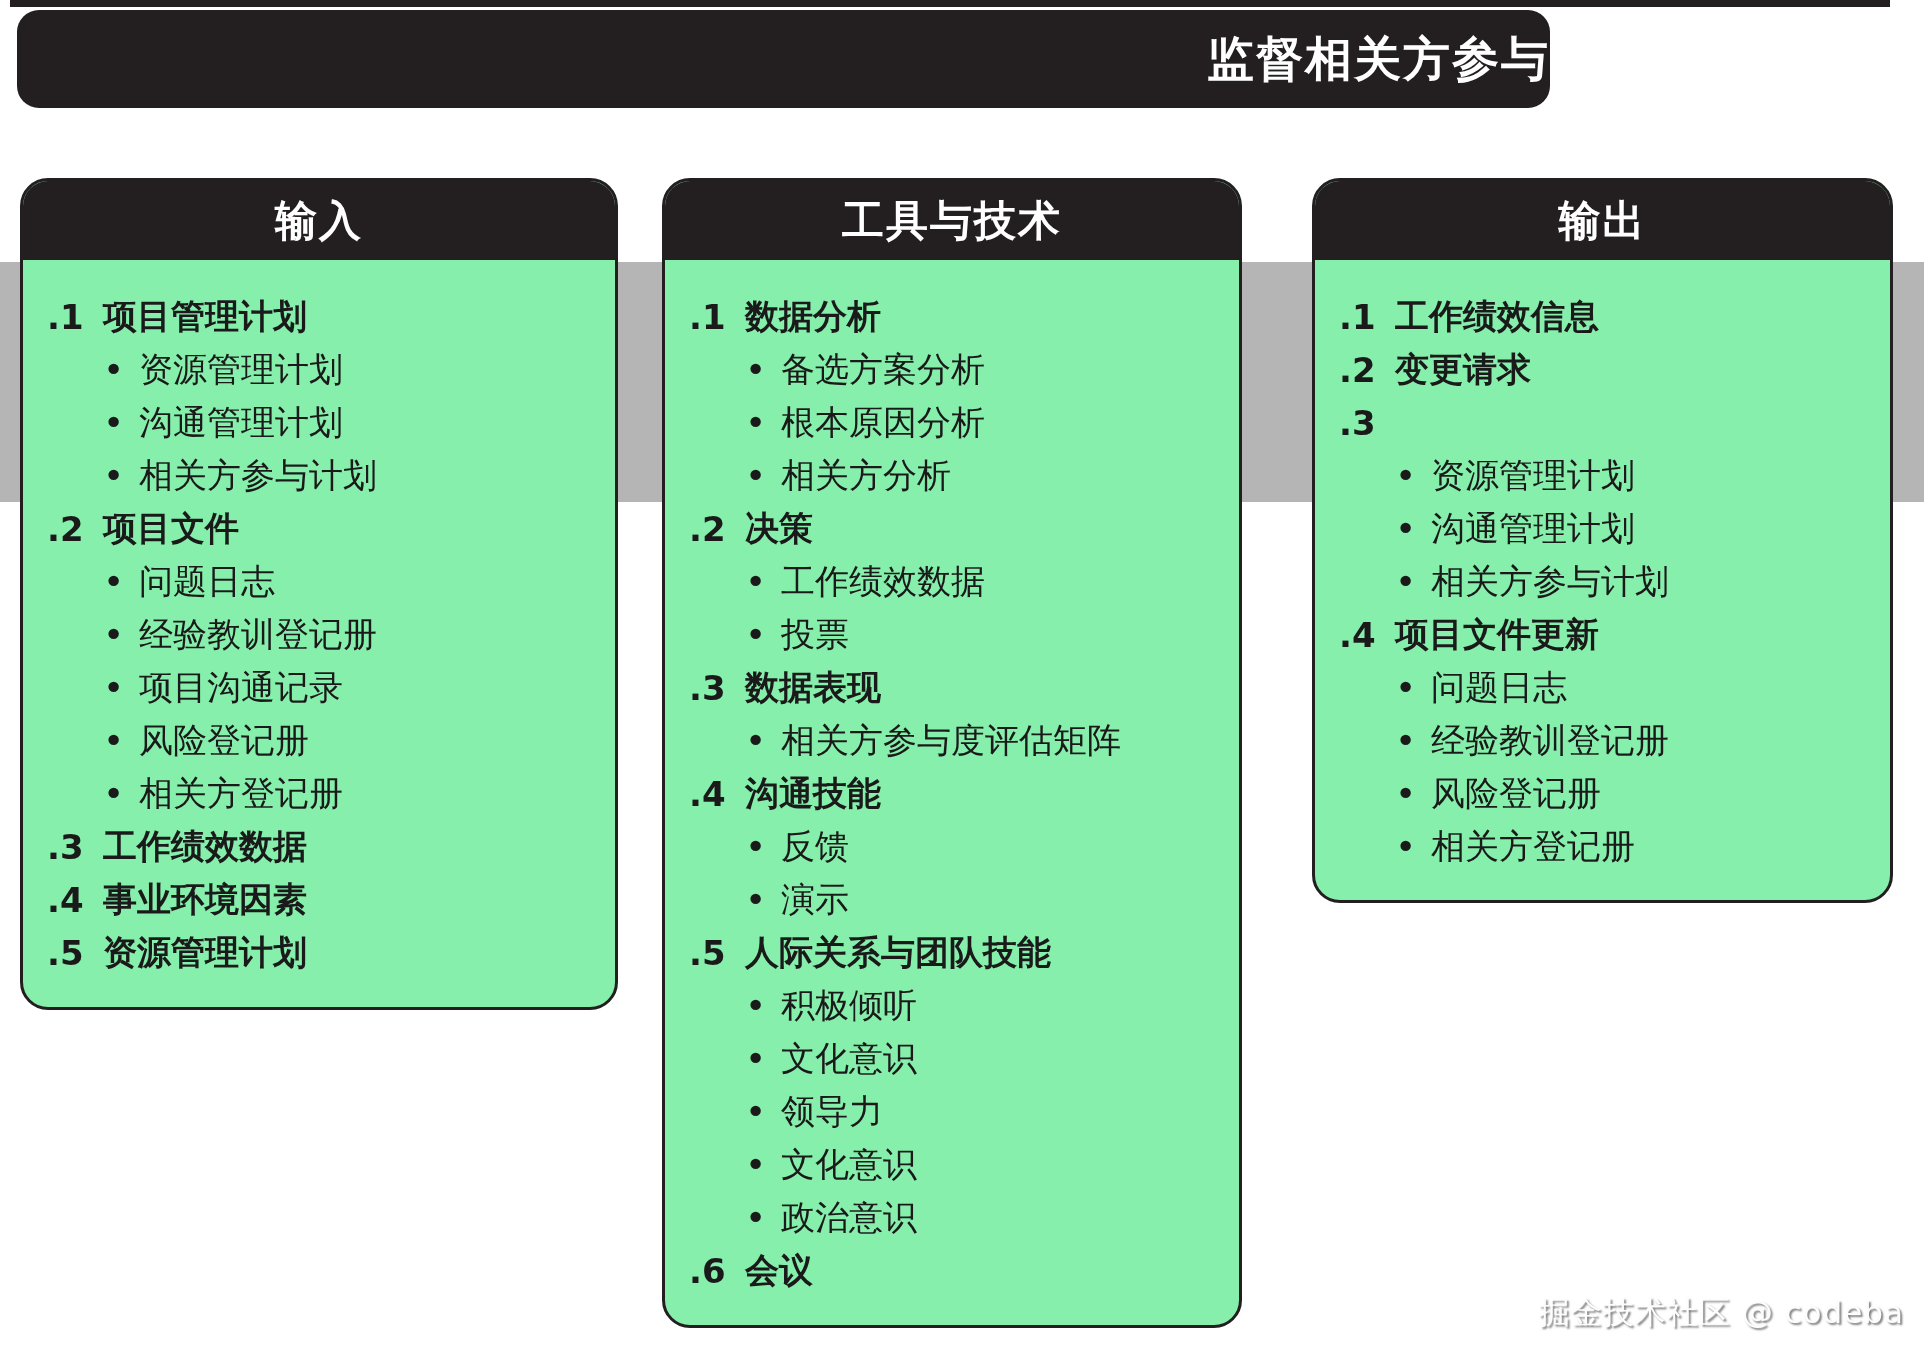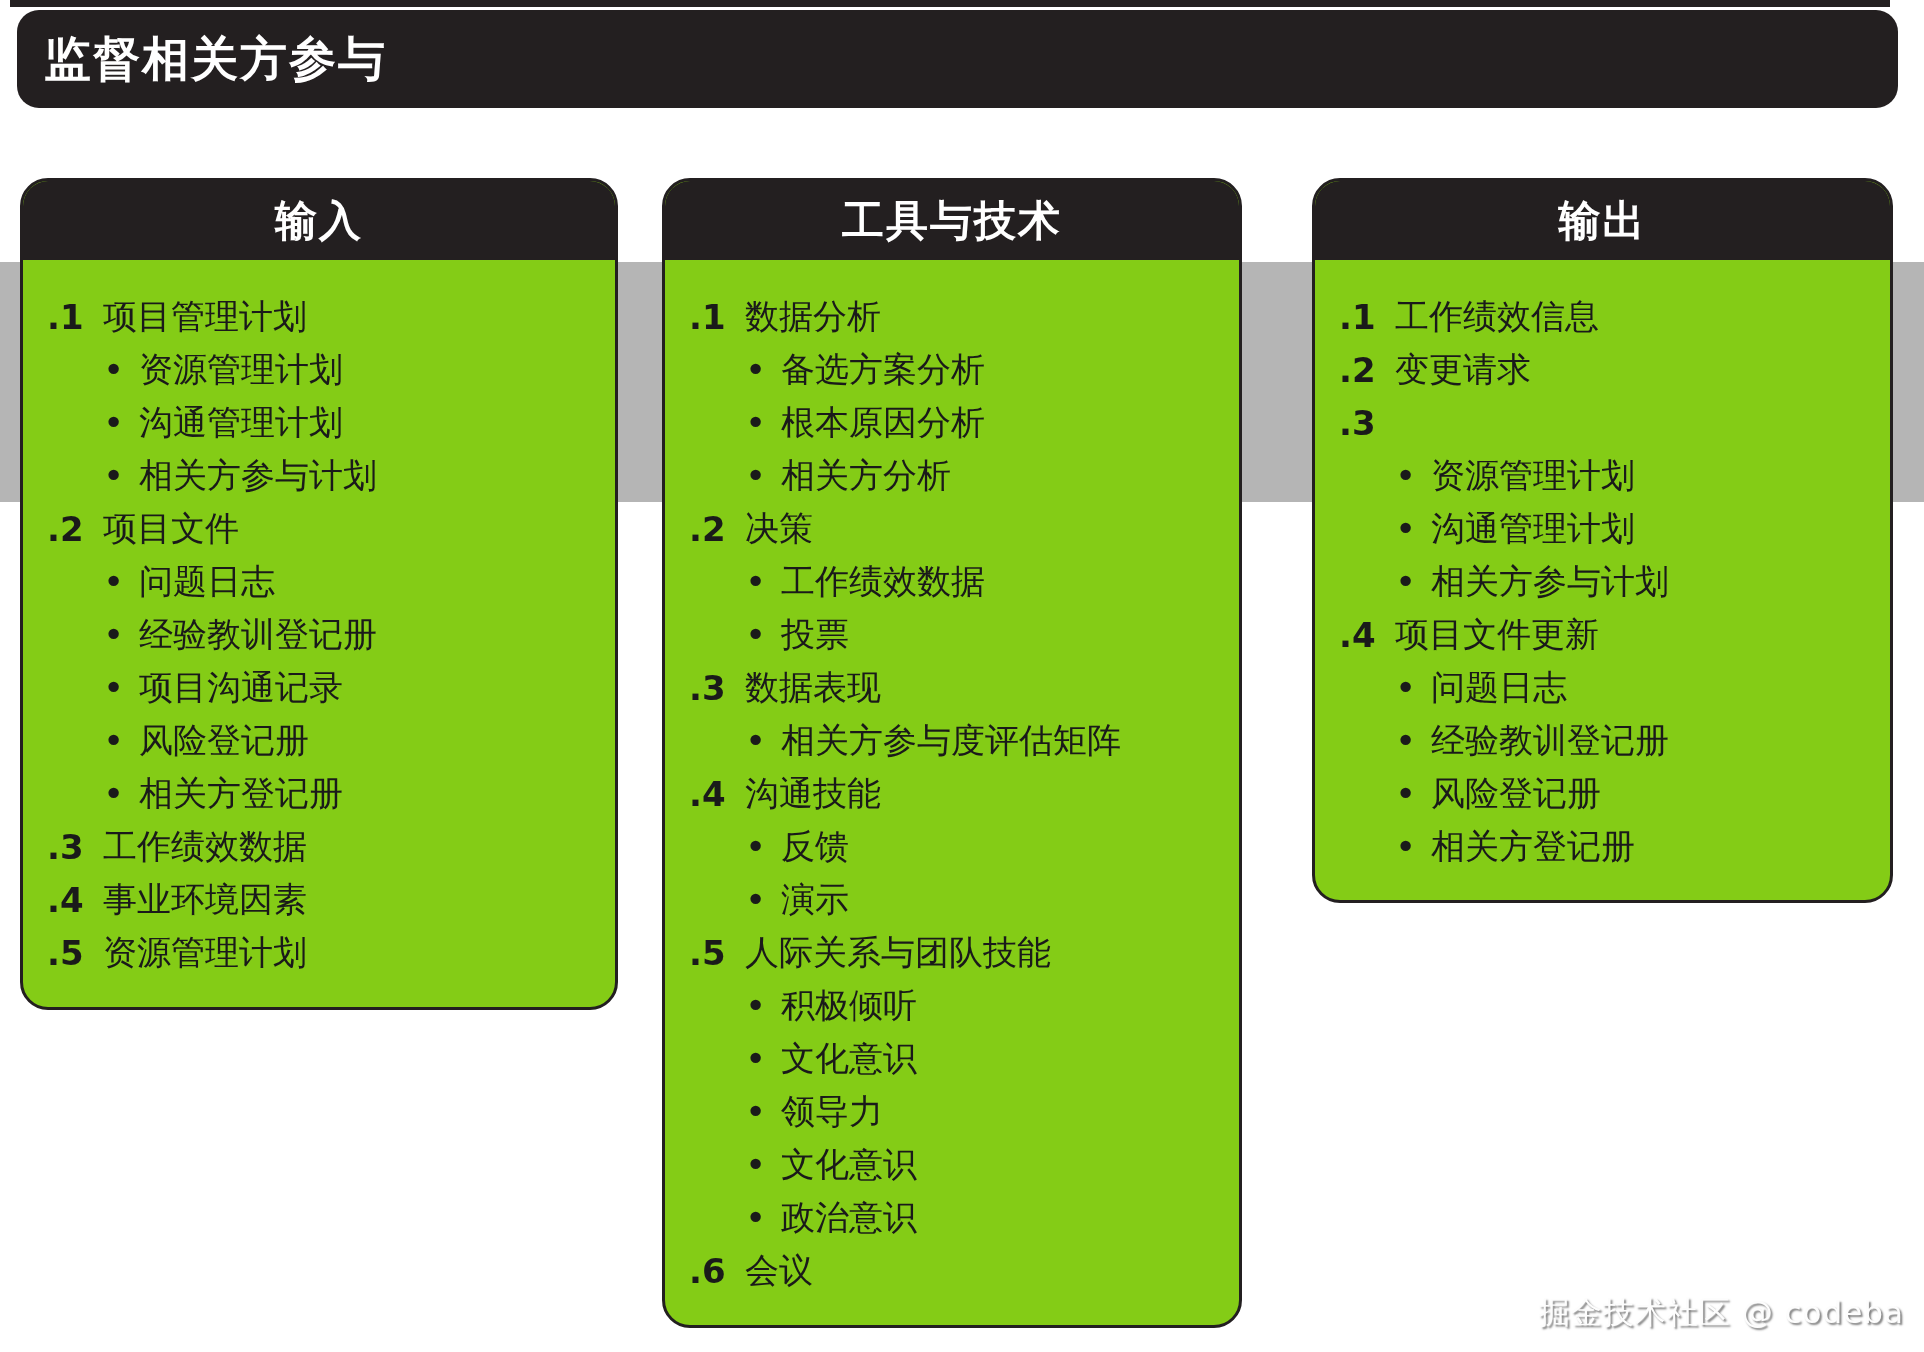--- a/index.html
+++ b/index.html
@@ -14,35 +14,35 @@
     position:relative;
     width:1924px; height:1352px;
     background:#ffffff;
     overflow:hidden;
   }
   .top-line{
     position:absolute; left:10px; top:0; width:1880px; height:7px;
     background:var(--ink);
   }
   .title-bar{
-    position:absolute; left:17px; top:10px; width:1881px; height:98px;
+    position:absolute; left:17px; top:10px; width:1533px; height:98px;
     background:var(--ink);
     border-radius:22px;
-    display:flex; align-items:center; justify-content:flex-start;padding-left:27px;
+    display:flex; align-items:center; justify-content:flex-end;padding-left:27px;
   }
   .title-bar span{
     color:#ffffff; font-size:47px; font-weight:700; letter-spacing:2px;
   }
   .gray-band{
     position:absolute; left:0; top:262px; width:1924px; height:240px;
     background:var(--band);
   }
   .box{
     position:absolute; top:178px;
-    background:#84cc16;
+    background:#86efac;
     border:3px solid var(--ink);
     border-radius:28px;
     overflow:hidden;
   }
   .box-inputs{ left:20px;   width:598px; height:832px;  }
   .box-tools{  left:662px;  width:580px; height:1150px; }
   .box-outputs{left:1312px; width:581px; height:725px;  }
   .box-header{
     height:79px;
     background:var(--ink);
@@ -57,21 +57,21 @@
   .line{
     height:53px;
     display:flex; align-items:center;
     font-size:34px; color:var(--text);
     white-space:nowrap;
   }
   .num{
     width:56px; flex:0 0 56px;
     font-weight:700;
   }
-  .label{ font-weight:400; }
+  .label{ font-weight:700; }
   .bullet-line{ padding-left:56px; }
   .dot{
     width:36px; flex:0 0 36px;
     font-size:36px; line-height:1;
   }
   .bullet-text{ font-weight:500; }
   .watermark{
     position:absolute; right:20px; bottom:18px;
     font-size:31px; letter-spacing:1px;
     color:#fdfdfd;

